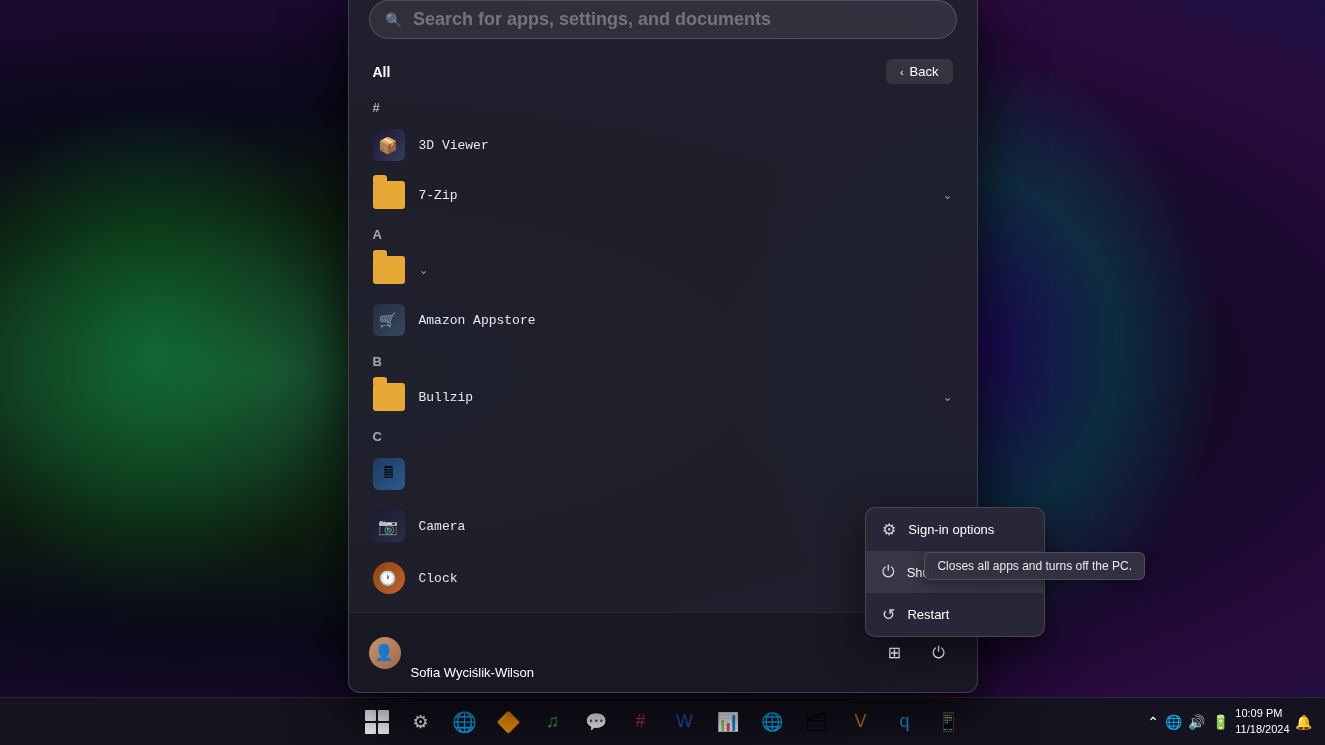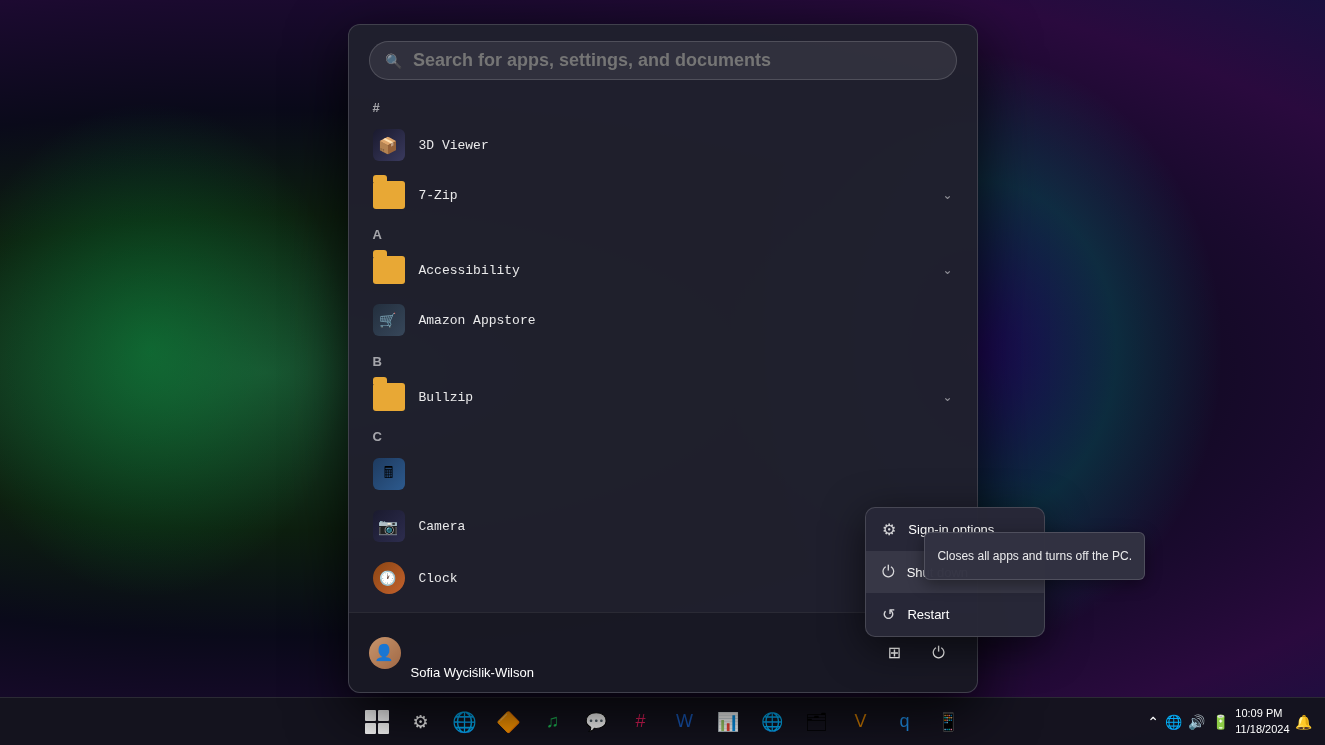--- a/index.html
+++ b/index.html
@@ -338,21 +338,21 @@
     }
 
     
     .tooltip {
       position: absolute;
       bottom: 165px;
       right: 180px;
       background: rgba(50, 50, 65, 0.98);
       border: 1px solid rgba(255,255,255,0.15);
       border-radius: 6px;
-      padding: 16px 12px;
+      padding: 6px 12px;
       font-size: 12px;
       color: rgba(255,255,255,0.9);
       white-space: nowrap;
       z-index: 350;
       box-shadow: 0 4px 16px rgba(0,0,0,0.4);
     }
 
     
     .amazon-icon {
       width: 32px;
@@ -431,41 +431,47 @@
 
 <div class="desktop">
 
   <div class="start-menu">
 
     <div class="search-bar">
       <span class="search-icon">🔍</span>
       <input class="search-input" type="text" readonly="" placeholder="Search for apps, settings, and documents" style="">
     </div>
 
+    <div class="apps-header">
+      <span class="apps-title">All</span>
+      <button class="back-btn">
+        <span style="font-size:11px;">‹</span>
+        <span>Back</span>
+      </button>
+    </div>
 
     <div class="apps-list">
 
       <div class="section-letter">#</div>
 
       <div class="app-item">
         <div class="viewer3d-icon">📦</div>
         <span class="app-name">3D Viewer</span>
       </div>
 
       <div class="app-item">
         <div class="folder-icon"></div>
         <span class="app-name">7-Zip</span>
         <span class="expand-arrow">⌄</span>
       </div>
 
       <div class="section-letter">A</div>
 
       <div class="app-item">
         <div class="folder-icon"></div>
-        <span class="app-name">Accessibility</span>
         <span class="expand-arrow">⌄</span>
       </div>
 
       <div class="app-item">
         <div class="amazon-icon" style="font-size:14px;color:#ff9900;">🛒</div>
         <span class="app-name">Amazon Appstore</span>
       </div>
 
       <div class="section-letter">B</div>
 

